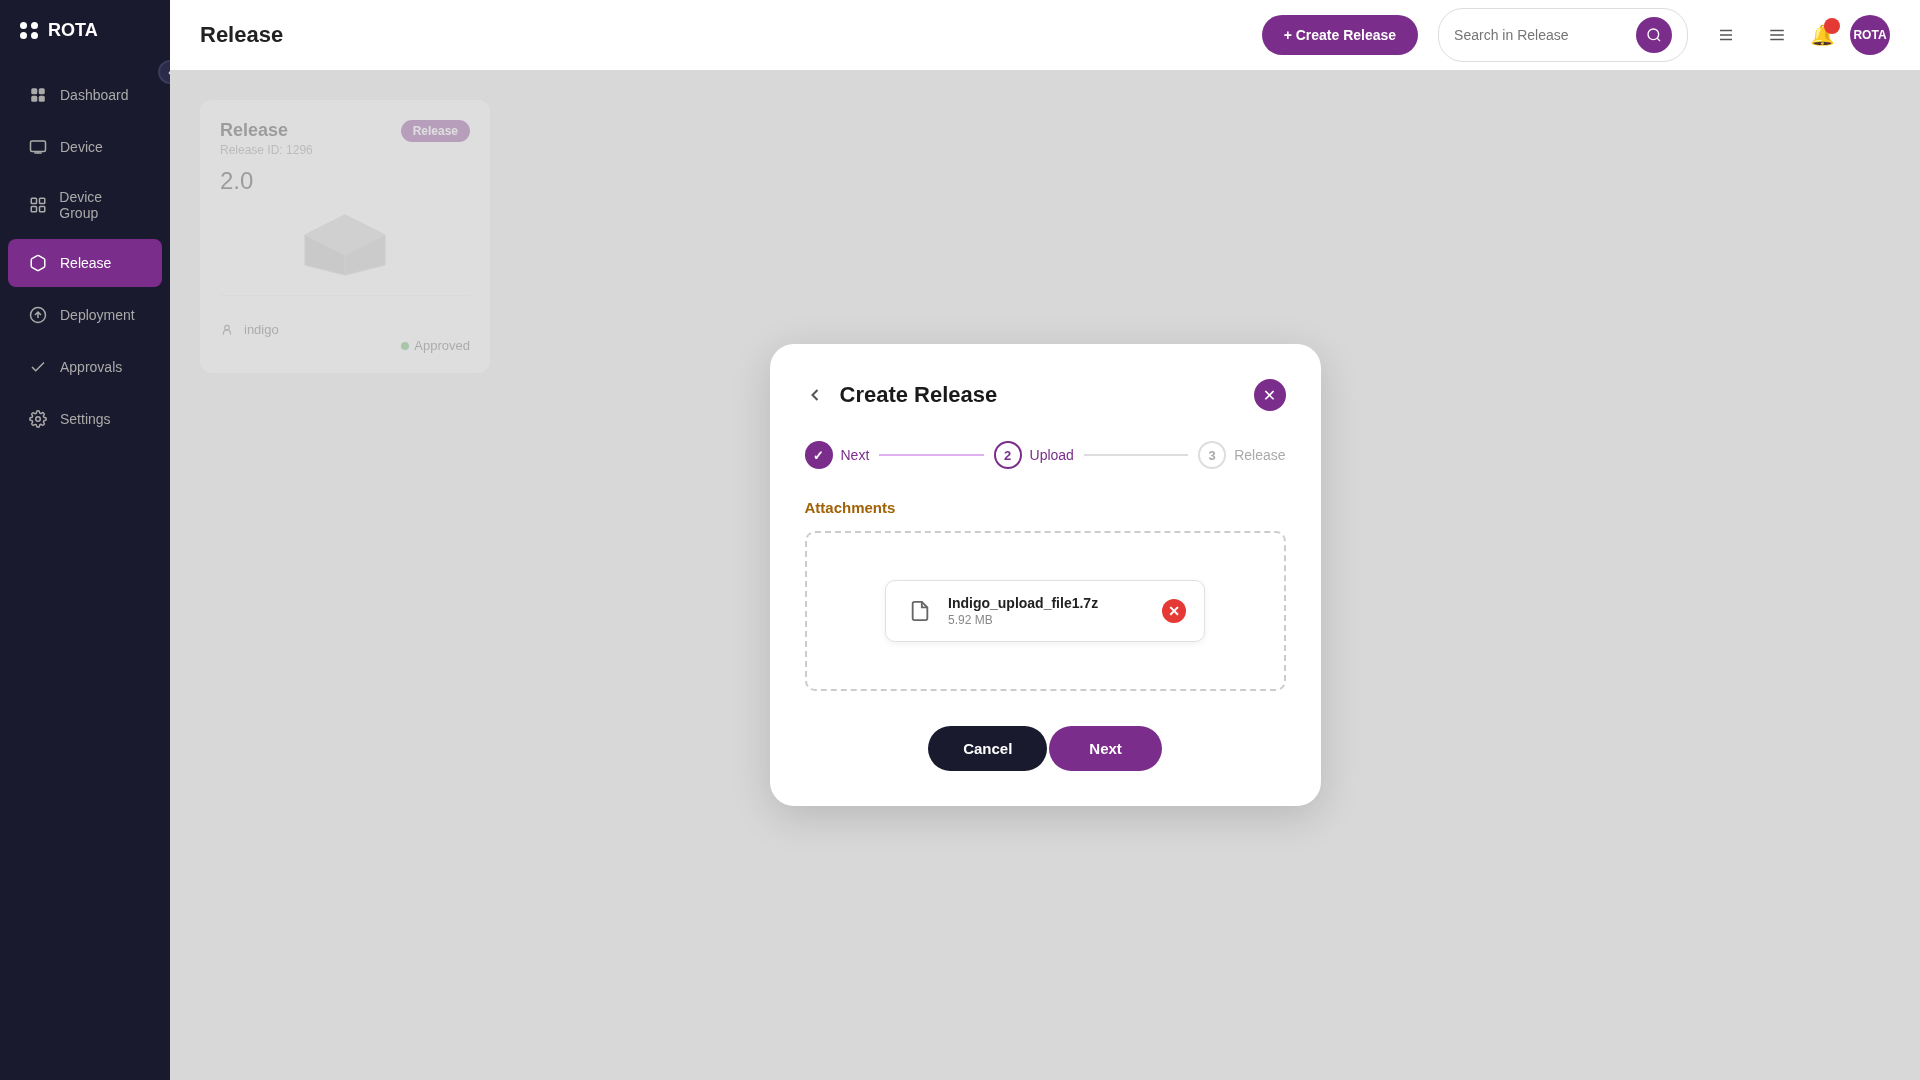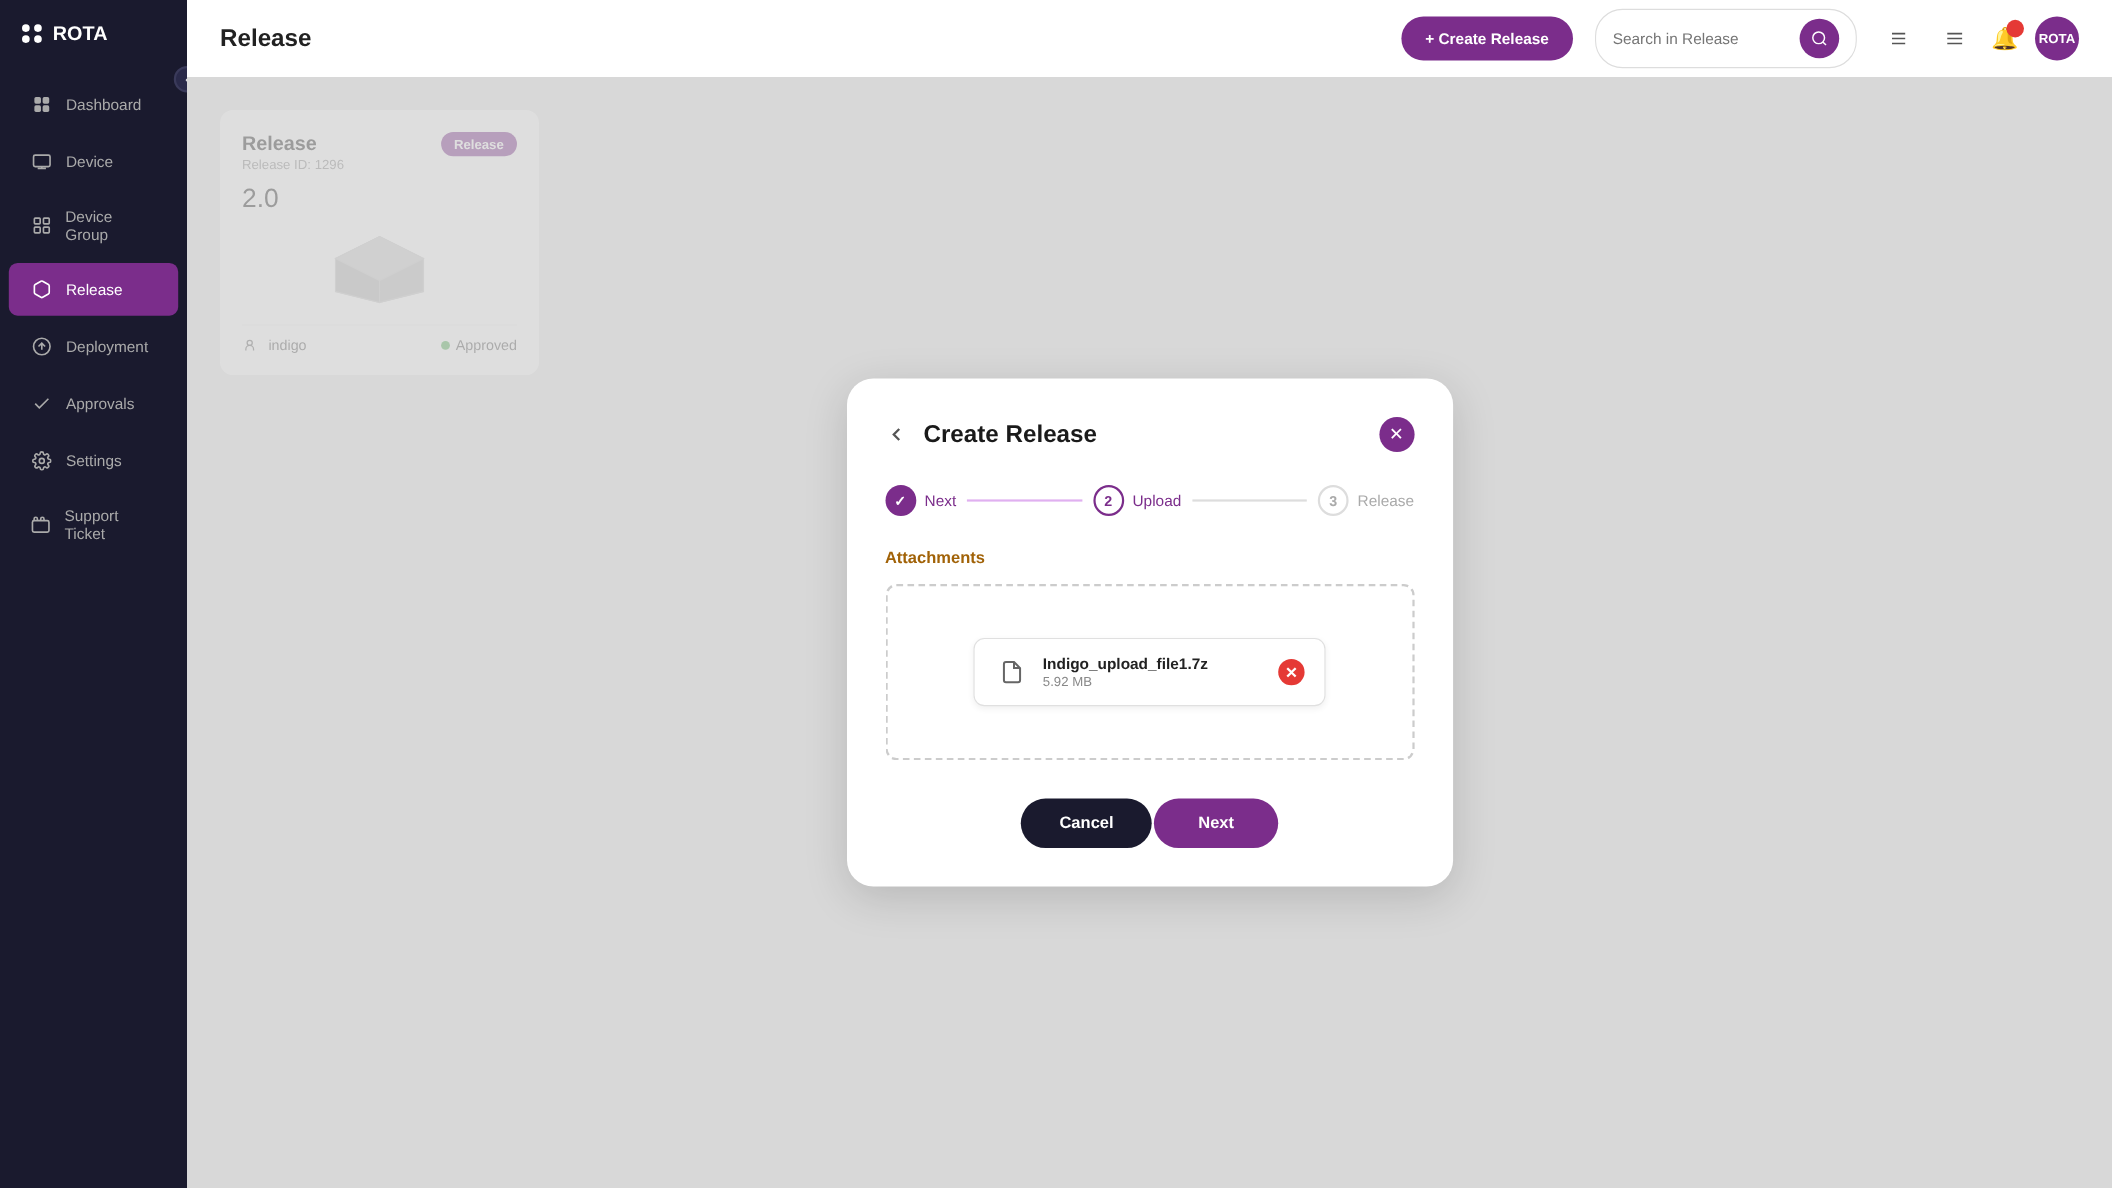--- a/index.html
+++ b/index.html
@@ -122,21 +122,21 @@
       align-items: center;
       gap: 8px;
       white-space: nowrap;
     }
     .search-bar {
       display: flex;
       align-items: center;
       border: 1px solid #ddd;
       border-radius: 25px;
       padding: 8px 15px;
-      gap: 10px;
+      gap: 22px;
       background: white;
       min-width: 220px;
     }
     .search-bar input {
       border: none;
       outline: none;
       font-size: 14px;
       color: #999;
       background: transparent;
       width: 160px;
@@ -534,29 +534,20 @@
     </div>
     <div class="nav-item">
       <span class="nav-icon">
         <svg width="18" height="18" viewBox="0 0 24 24" fill="none" stroke="currentColor" stroke-width="2">
             <circle cx="12" cy="12" r="3"></circle>
             <path d="M19.4 15a1.65 1.65 0 0 0 .33 1.82l.06.06a2 2 0 0 1-2.83 2.83l-.06-.06a1.65 1.65 0 0 0-1.82-.33 1.65 1.65 0 0 0-1 1.51V21a2 2 0 0 1-4 0v-.09A1.65 1.65 0 0 0 9 19.4a1.65 1.65 0 0 0-1.82.33l-.06.06a2 2 0 0 1-2.83-2.83l.06-.06A1.65 1.65 0 0 0 4.68 15a1.65 1.65 0 0 0-1.51-1H3a2 2 0 0 1 0-4h.09A1.65 1.65 0 0 0 4.6 9a1.65 1.65 0 0 0-.33-1.82l-.06-.06a2 2 0 0 1 2.83-2.83l.06.06A1.65 1.65 0 0 0 9 4.68a1.65 1.65 0 0 0 1-1.51V3a2 2 0 0 1 4 0v.09a1.65 1.65 0 0 0 1 1.51 1.65 1.65 0 0 0 1.82-.33l.06-.06a2 2 0 0 1 2.83 2.83l-.06.06A1.65 1.65 0 0 0 19.4 9a1.65 1.65 0 0 0 1.51 1H21a2 2 0 0 1 0 4h-.09a1.65 1.65 0 0 0-1.51 1z"></path>
           </svg>
       </span>
       <span>Settings</span>
     </div>
-    <div class="nav-item">
-      <span class="nav-icon">
-        <svg width="18" height="18" viewBox="0 0 24 24" fill="none" stroke="currentColor" stroke-width="2">
-            <rect x="2" y="7" width="20" height="14" rx="2"></rect>
-            <path d="M16 7V5a2 2 0 0 0-4 0v2M8 7V5a2 2 0 0 0-4 0v2"></path>
-          </svg>
-      </span>
-      <span>Support Ticket</span>
-    </div>
   </nav>
 </div>
 
 <div class="main">
 
   <div class="topbar">
     <h1 class="topbar-title">Release</h1>
     <button class="create-btn">
       <span>+ Create Release</span>
     </button>
@@ -612,21 +603,21 @@
           <polygon points="50,45 90,25 90,55 50,65" fill="#c0c0c0" stroke="#ccc" stroke-width="1"></polygon>
           <polygon points="50,45 10,25 10,55 50,65" fill="#b8b8b8" stroke="#ccc" stroke-width="1"></polygon>
         </svg>
       </div>
       <div class="card-footer">
         <svg width="14" height="14" viewBox="0 0 24 24" fill="none" stroke="#666" stroke-width="2">
             <circle cx="12" cy="8" r="4"></circle>
             <path d="M6 20v-2a6 6 0 0 1 12 0v2"></path>
           </svg>
         <span>indigo</span>
-        <div style="display: flex; align-items: center; gap: 5px; margin-left: auto;">
+        <div style="display: flex; align-items: center; gap: 5px; margin-left: auto; margin-top: 32px;">
           <div class="status-dot"></div>
           <span>Approved</span>
         </div>
       </div>
     </div>
 
     <div class="modal-overlay">
       <div class="modal">
 
         <div class="modal-header">

